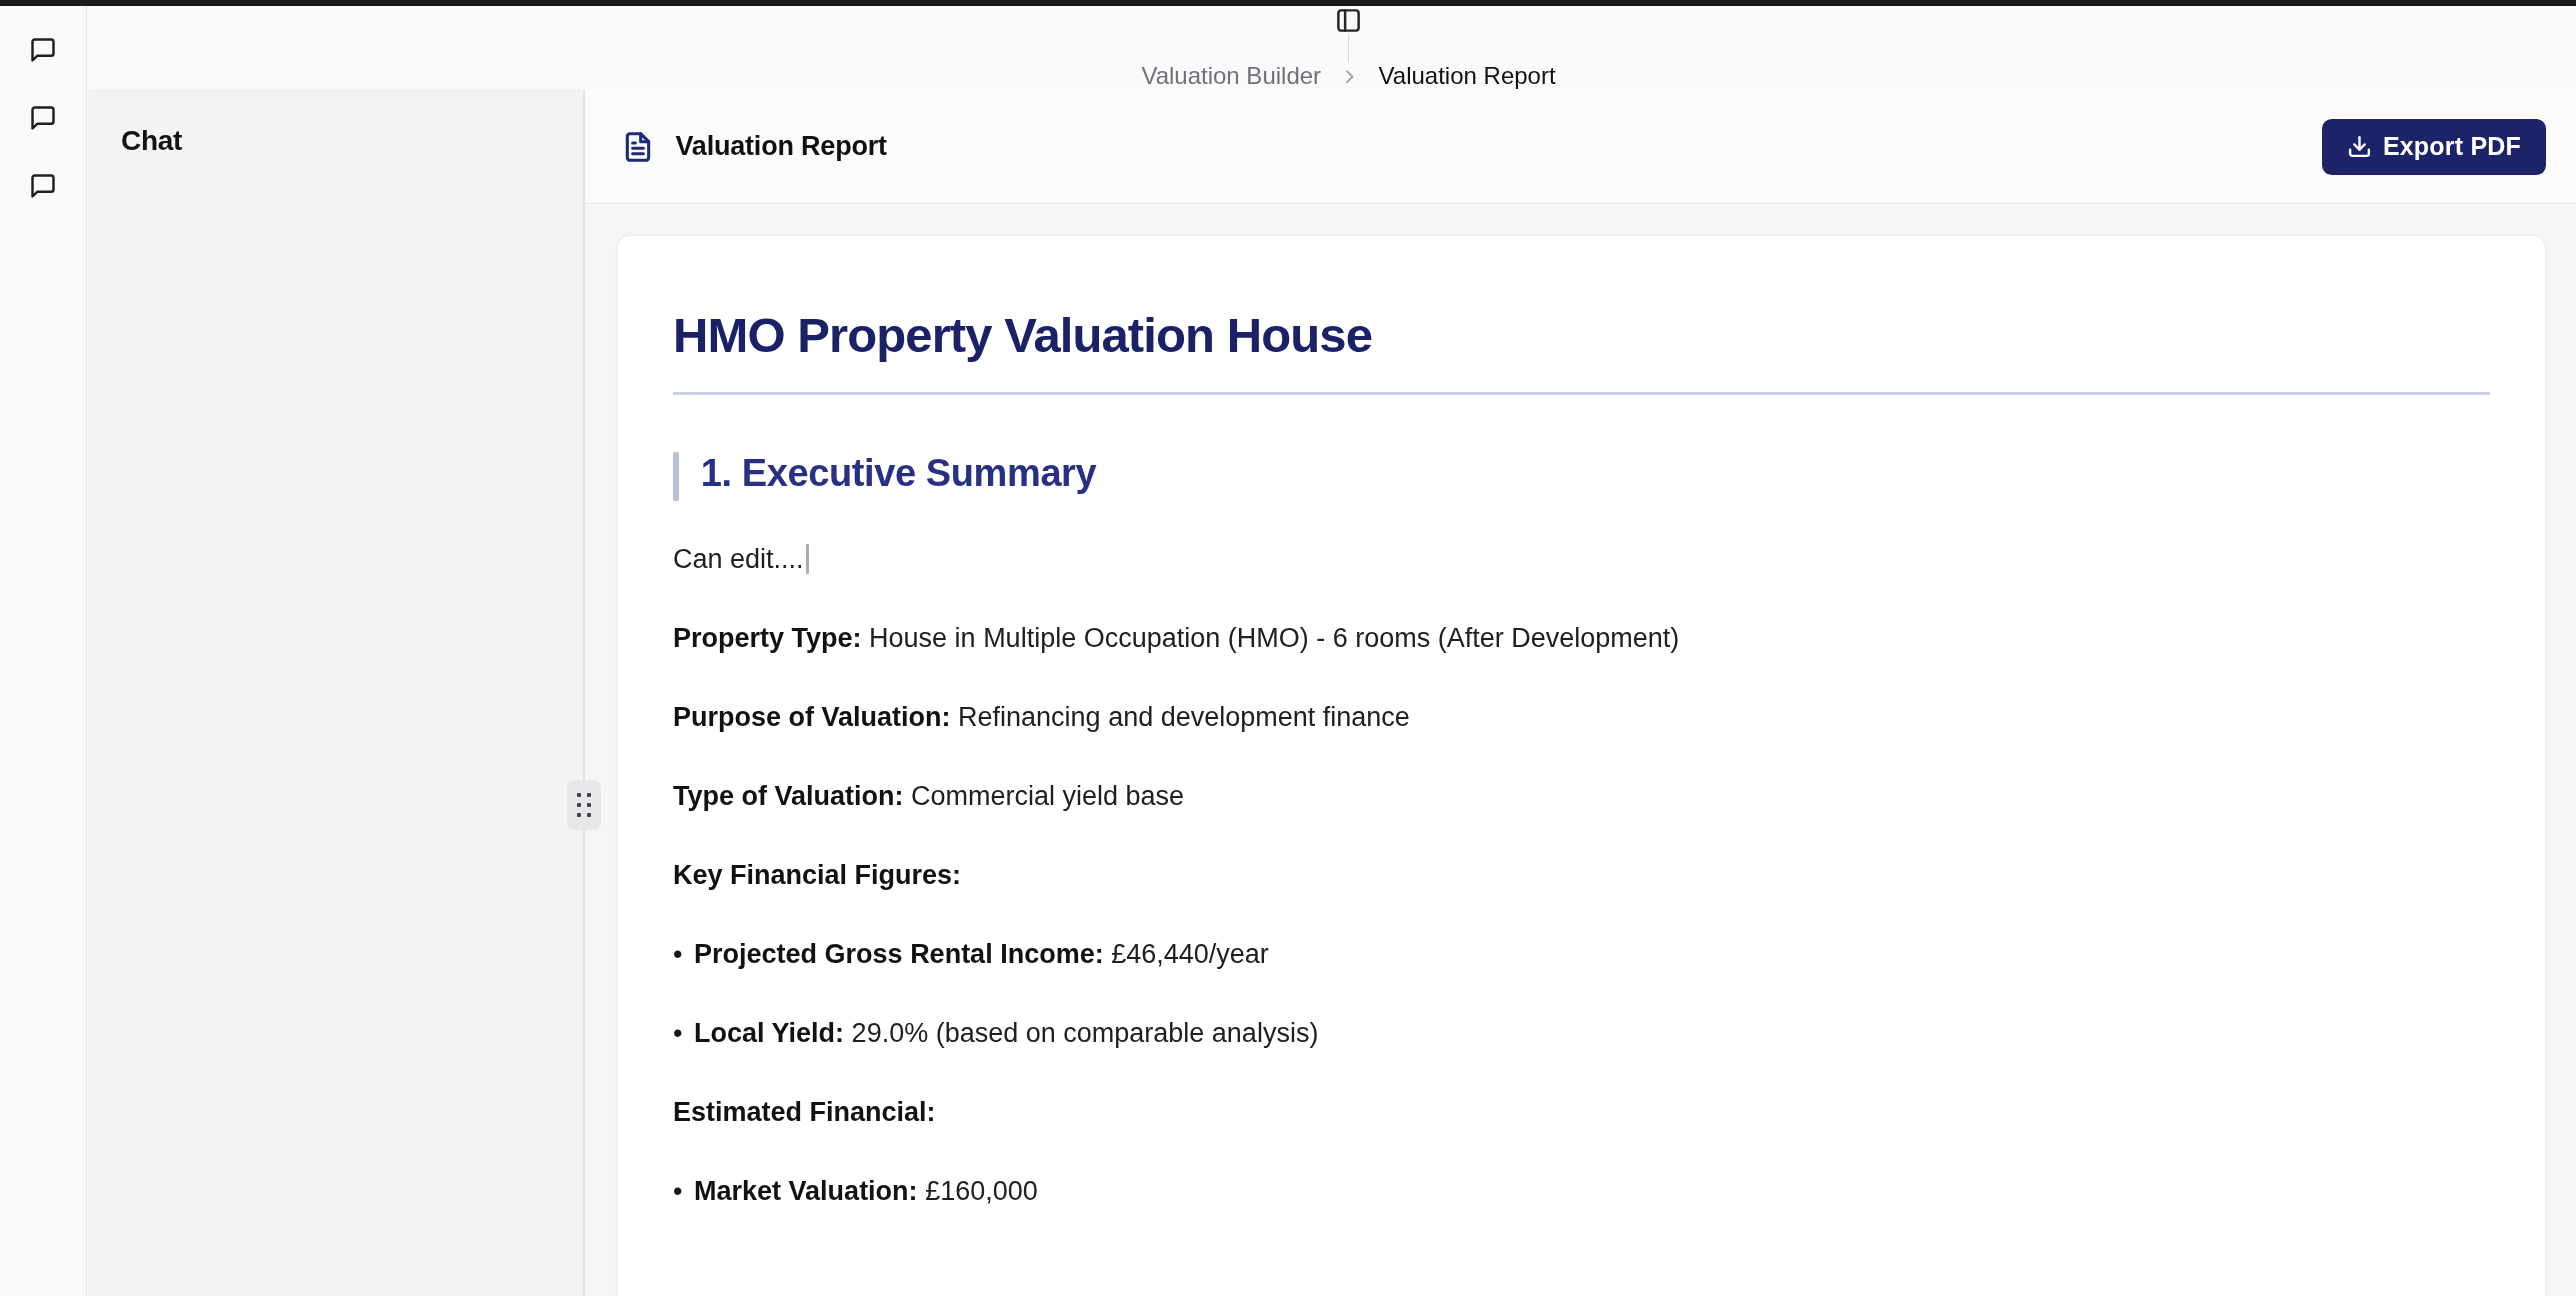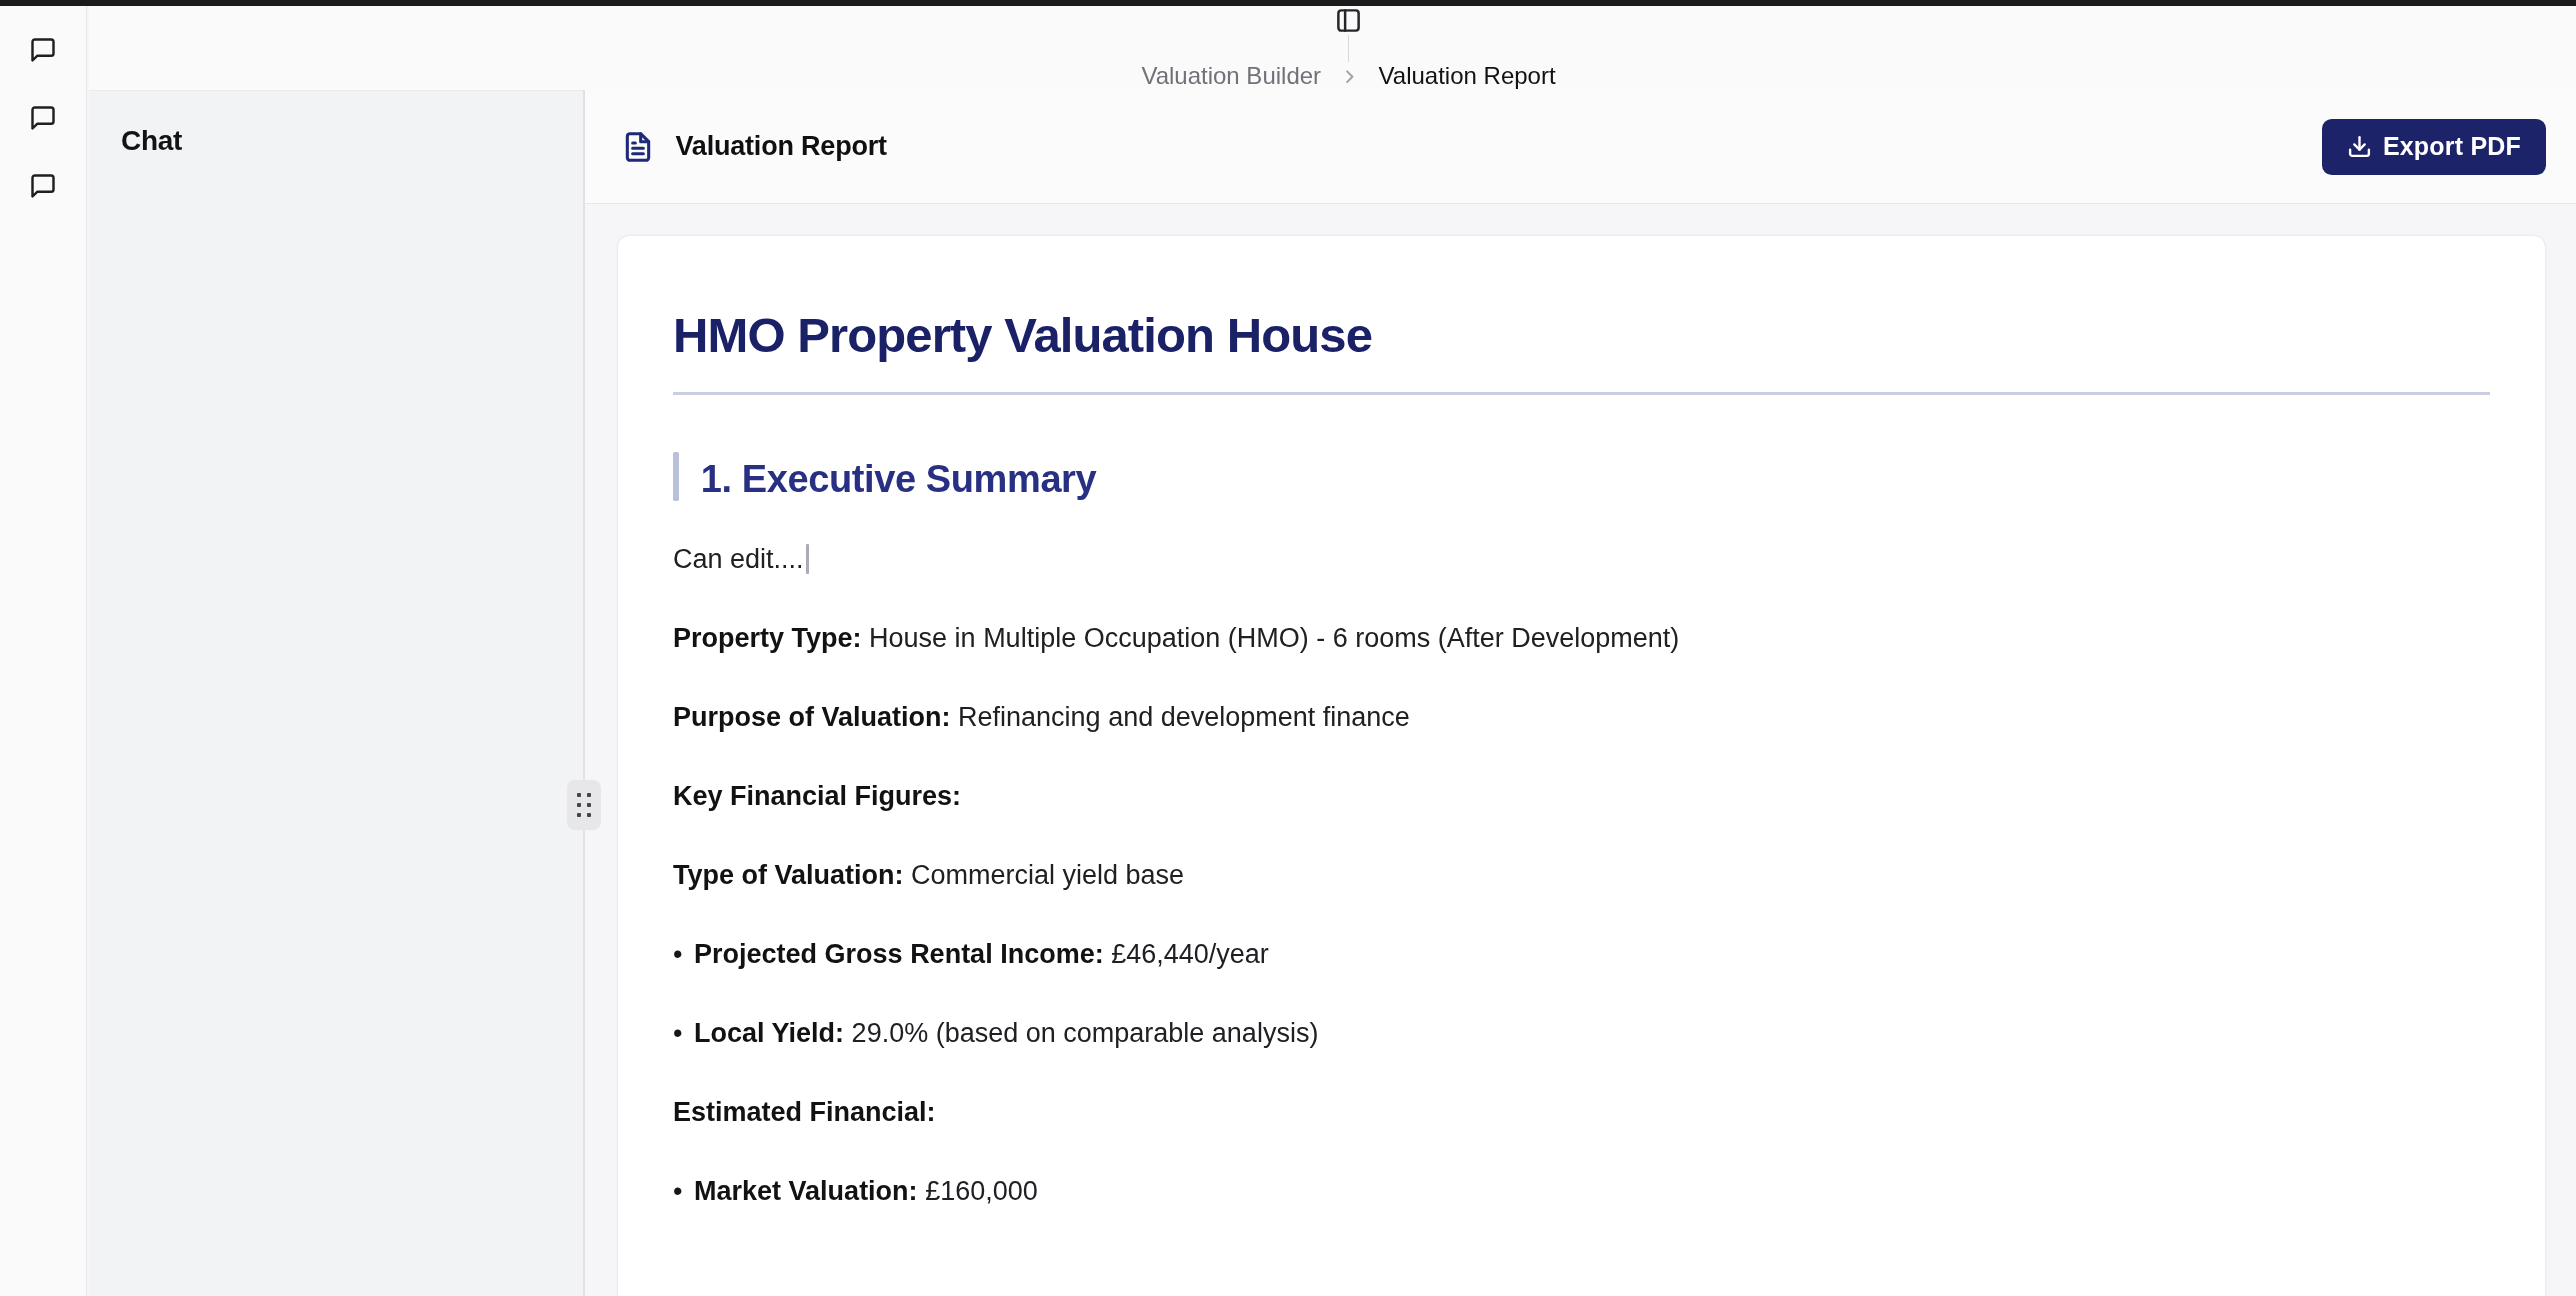--- a/index.html
+++ b/index.html
@@ -87,21 +87,21 @@
     background: #ffffff; border: 0.9px solid #ececf0; border-radius: 12.5px;
     box-shadow: 0 0.9px 2.7px rgba(16,24,40,.05);
     height: 1270px;
     padding: 72px 55px 0 55px;
   }
   .report-title {
     margin: 0; font-size: 49px; font-weight: 700; letter-spacing: -0.9px;
     color: var(--report-title-navy, #1a2166); line-height: 54px;
   }
   .title-divider { height: 2.7px; background: var(--divider-blue, #c9cfe0); margin-top: 30px; }
-  .section-heading { margin-top: 57px; display: flex; align-items: flex-end; gap: 21.5px; }
+  .section-heading { margin-top: 57px; display: flex; align-items: flex-start; gap: 21.5px; }
   .section-bar { width: 6.3px; height: 49px; background: var(--section-bar, #b9c1da); border-radius: 1.8px; }
   .section-title { font-size: 38px; font-weight: 700; color: var(--section-heading-navy, #283084); letter-spacing: -0.4px; }
 
   .paragraph { margin-top: 45px; font-size: 27px; line-height: 34px; color: #202024; cursor: text; }
   .paragraph:first-of-type { margin-top: 41px; }
   .paragraph b { font-weight: 700; color: #121214; }
   .bullet { margin-right: 11.6px; color: #17171a; }
   .caret { display: inline-block; width: 2.7px; height: 30px; background: #ababb2; border-radius: 0.9px; margin-left: 2.7px; vertical-align: text-bottom; }
 </style>
 </head>
@@ -206,23 +206,23 @@
       </div>
 
       <div id="paragraph-list">
   <p class="paragraph"><span>Can edit....</span><span class="caret"></span></p>
 
 
   <p class="paragraph"><b>Property Type:</b> <span>House in Multiple Occupation (HMO) - 6 rooms (After Development)</span></p>
 
   <p class="paragraph"><b>Purpose of Valuation:</b> <span>Refinancing and development finance</span></p>
 
+  <p class="paragraph"><b>Type of Valuation:</b> <span>Commercial yield base</span></p>
+
   <p class="paragraph"><b>Key Financial Figures:</b></p>
-
-  <p class="paragraph"><b>Type of Valuation:</b> <span>Commercial yield base</span></p>
 
   <p class="paragraph"><span class="bullet">•</span><b>Projected Gross Rental Income:</b> <span>£46,440/year</span></p>
 
   <p class="paragraph"><span class="bullet">•</span><b>Local Yield:</b> <span>29.0% (based on comparable analysis)</span></p>
 
   <p class="paragraph"><b>Estimated Financial:</b></p>
 
   <p class="paragraph"><span class="bullet">•</span><b>Market Valuation:</b> <span>£160,000</span></p>
 </div>
     </article>

